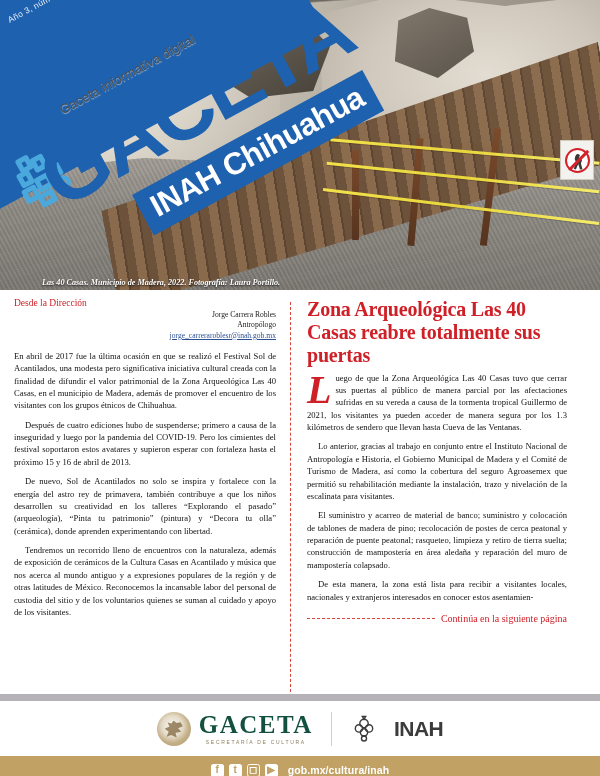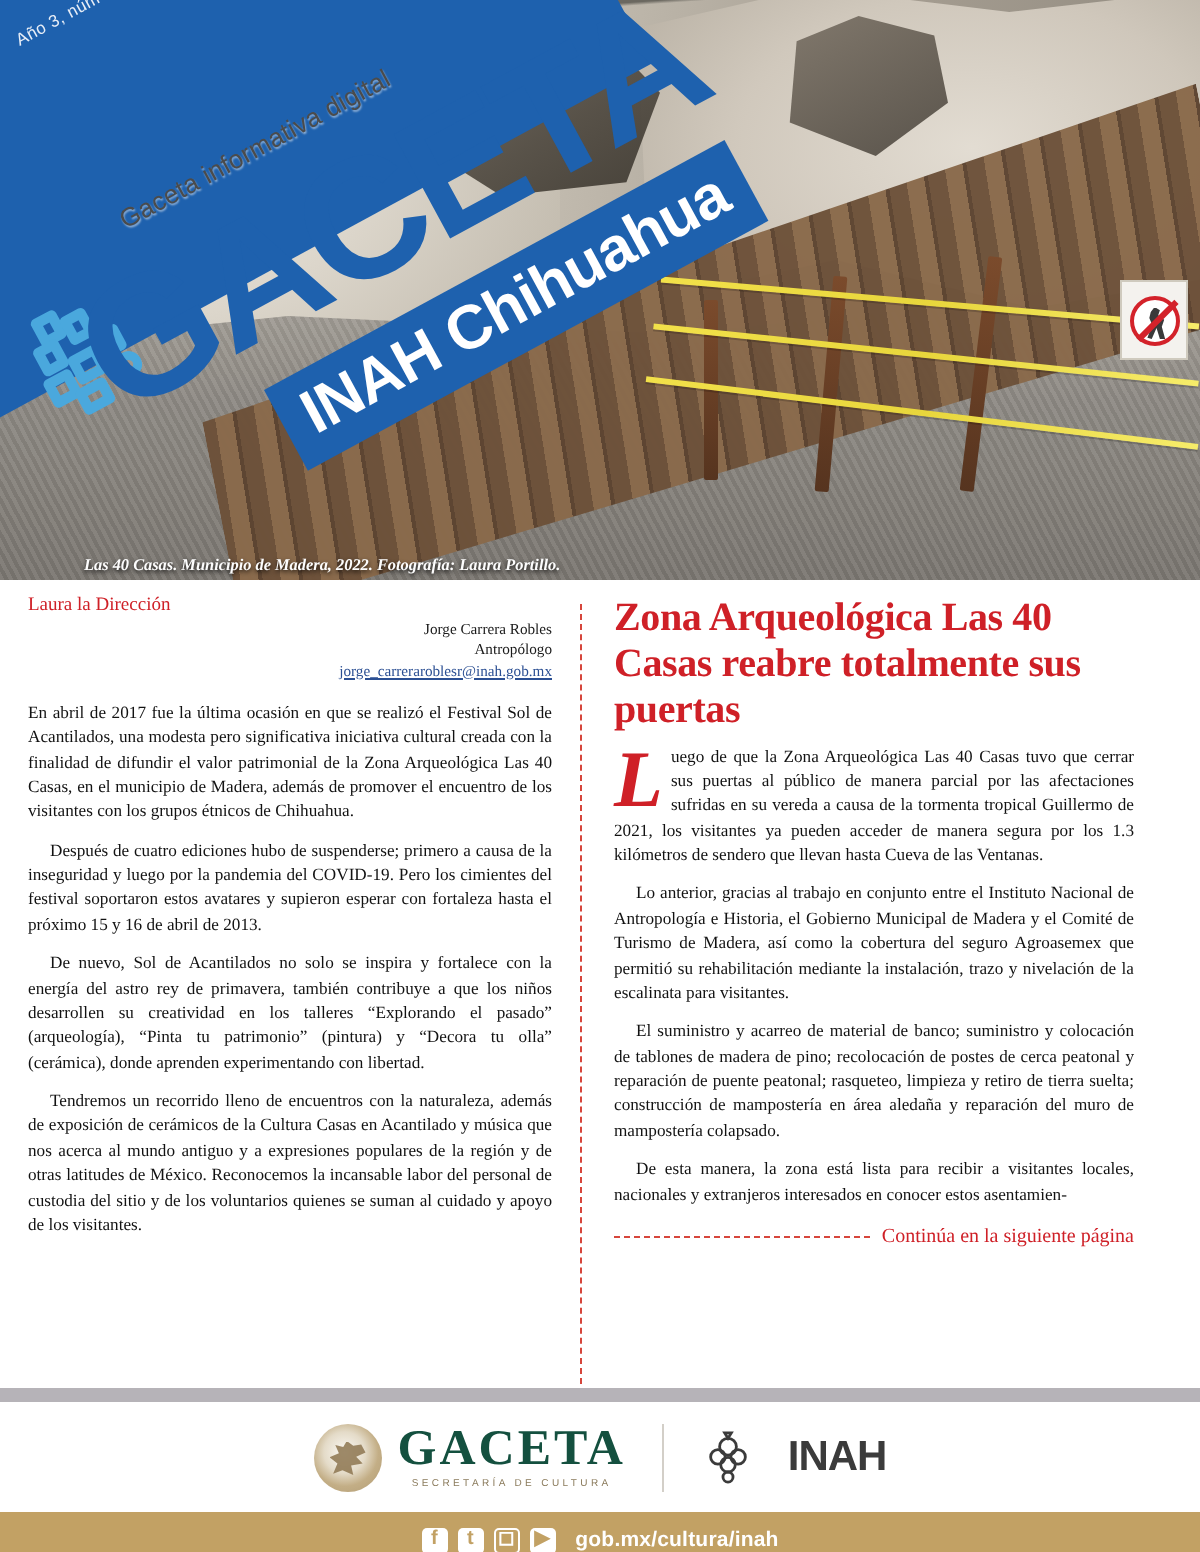--- a/index.html
+++ b/index.html
@@ -381,21 +381,21 @@
     <div class="inah-banner">INAH Chihuahua</div>
 
     <div class="caption-bar">
       <div class="caption-text">Las 40 Casas. Municipio de Madera, 2022. Fotografía: Laura Portillo.</div>
     </div>
   </div>
 
   <div class="content">
 
     <div class="col col-left">
-      <div class="kicker">Laura la Dirección</div>
+      <div class="kicker">Desde la Dirección</div>
       <div class="byline">
         <div>Jorge Carrera Robles</div>
         <div>Antropólogo</div>
         <a class="mail" href="#">jorge_carreraroblesr@inah.gob.mx</a>
       </div>
       <p class="body first">En abril de 2017 fue la última ocasión en que se realizó el Festival Sol de Acantilados, una modesta pero significativa iniciativa cultural creada con la finalidad de difundir el valor patrimonial de la Zona Arqueológica Las 40 Casas, en el municipio de Madera, además de promover el encuentro de los visitantes con los grupos étnicos de Chihuahua.</p>
       <p class="body">Después de cuatro ediciones hubo de suspenderse; primero a causa de la inseguridad y luego por la pandemia del COVID-19. Pero los cimientes del festival soportaron estos avatares y supieron esperar con fortaleza hasta el próximo 15 y 16 de abril de 2013.</p>
       <p class="body">De nuevo, Sol de Acantilados no solo se inspira y fortalece con la energía del astro rey de primavera, también contribuye a que los niños desarrollen su creatividad en los talleres “Explorando el pasado” (arqueología), “Pinta tu patrimonio” (pintura) y “Decora tu olla” (cerámica), donde aprenden experimentando con libertad.</p>
       <p class="body">Tendremos un recorrido lleno de encuentros con la naturaleza, además de exposición de cerámicos de la Cultura Casas en Acantilado y música que nos acerca al mundo antiguo y a expresiones populares de la región y de otras latitudes de México. Reconocemos la incansable labor del personal de custodia del sitio y de los voluntarios quienes se suman al cuidado y apoyo de los visitantes.</p>
     </div>

